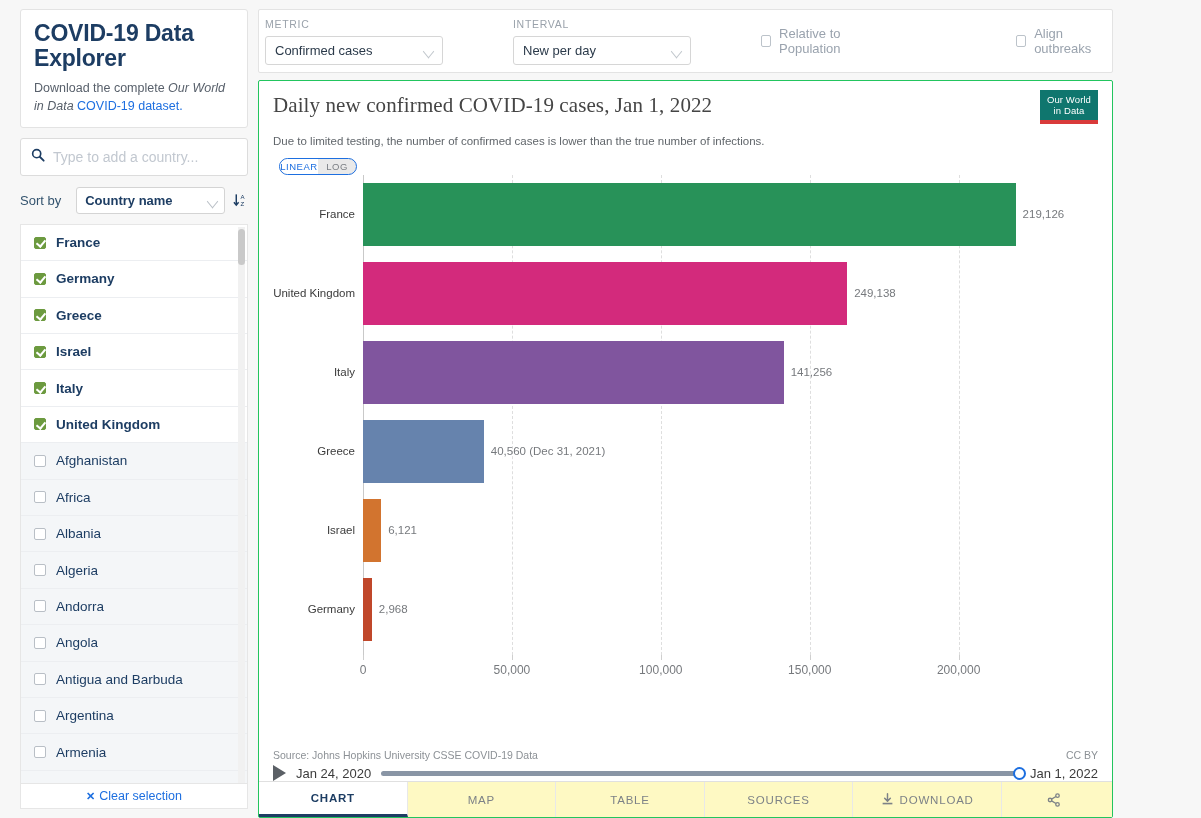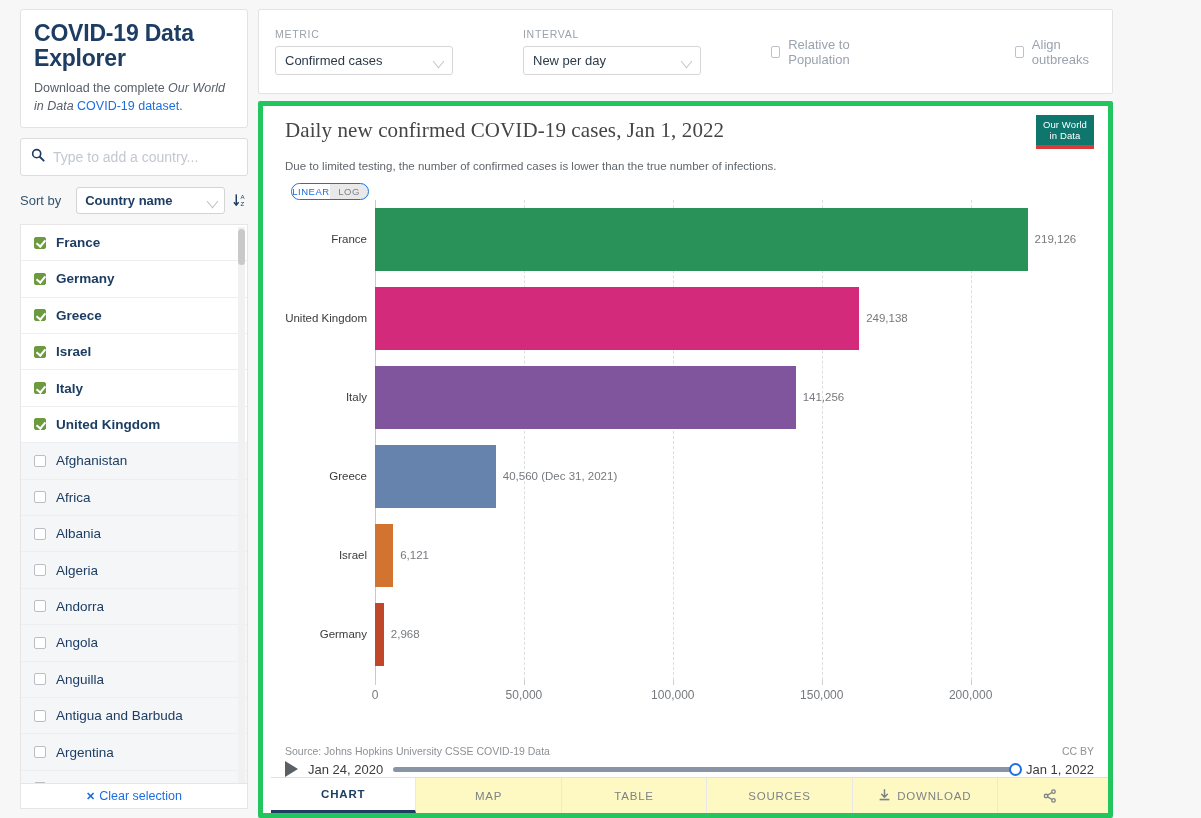--- a/index.html
+++ b/index.html
@@ -156,23 +156,23 @@
   
   .main {
     margin: 9px 0 0 10px;
     width: 855px;
     display: flex; flex-direction: column;
   }
   .controls {
     background: #fff;
     border: 1px solid #e3e3e3;
     border-radius: 2px;
-    height: 85px;
+    height: 64px;
     display: flex; align-items: center;
-    padding: 0 16px;
+    padding: 0 6px;
   }
   .ctrl { margin-right: 70px; }
   .ctrl-label {
     font-size: 10.5px; letter-spacing: 0.7px;
     color: #9aa2ab; text-transform: uppercase;
     margin-bottom: 6px;
   }
   .ctrl-select-wrap {
     position: relative;
     width: 178px; height: 29px;
@@ -203,25 +203,25 @@
   }
   .ctrl-check .cbox2 {
     width: 12px; height: 12px;
     border: 1px solid #bcc3ca; border-radius: 2px;
     background: #fff; margin-right: 8px;
   }
 
   .chart-card {
     margin-top: 7px;
     background: #fff;
-    border: 5px solid #22c55e;
+    border: 1px solid #22c55e;
     border-radius: 2px;
     flex: 1;
     position: relative;
-    display: flex; flex-direction: column; padding-left: 8px;
+    display: flex; flex-direction: column;
   }
   .chart-head { padding: 12px 14px 0 14px; position: relative; }
   .chart-title {
     font-family: "Liberation Serif", serif;
     font-size: 21px; color: #454545;
     letter-spacing: 0.1px;
   }
   .chart-sub {
     margin-top: 17px;
     font-size: 11.5px; color: #61666b;
@@ -438,24 +438,20 @@
           <div class="country-item">
             <span class="cbox"></span>
             <span>Andorra</span>
           </div>
           <div class="country-item">
             <span class="cbox"></span>
             <span>Angola</span>
           </div>
           <div class="country-item">
             <span class="cbox"></span>
-            <span>Anguilla</span>
-          </div>
-          <div class="country-item">
-            <span class="cbox"></span>
             <span>Antigua and Barbuda</span>
           </div>
           <div class="country-item">
             <span class="cbox"></span>
             <span>Argentina</span>
           </div>
           <div class="country-item">
             <span class="cbox"></span>
             <span>Armenia</span>
           </div>

